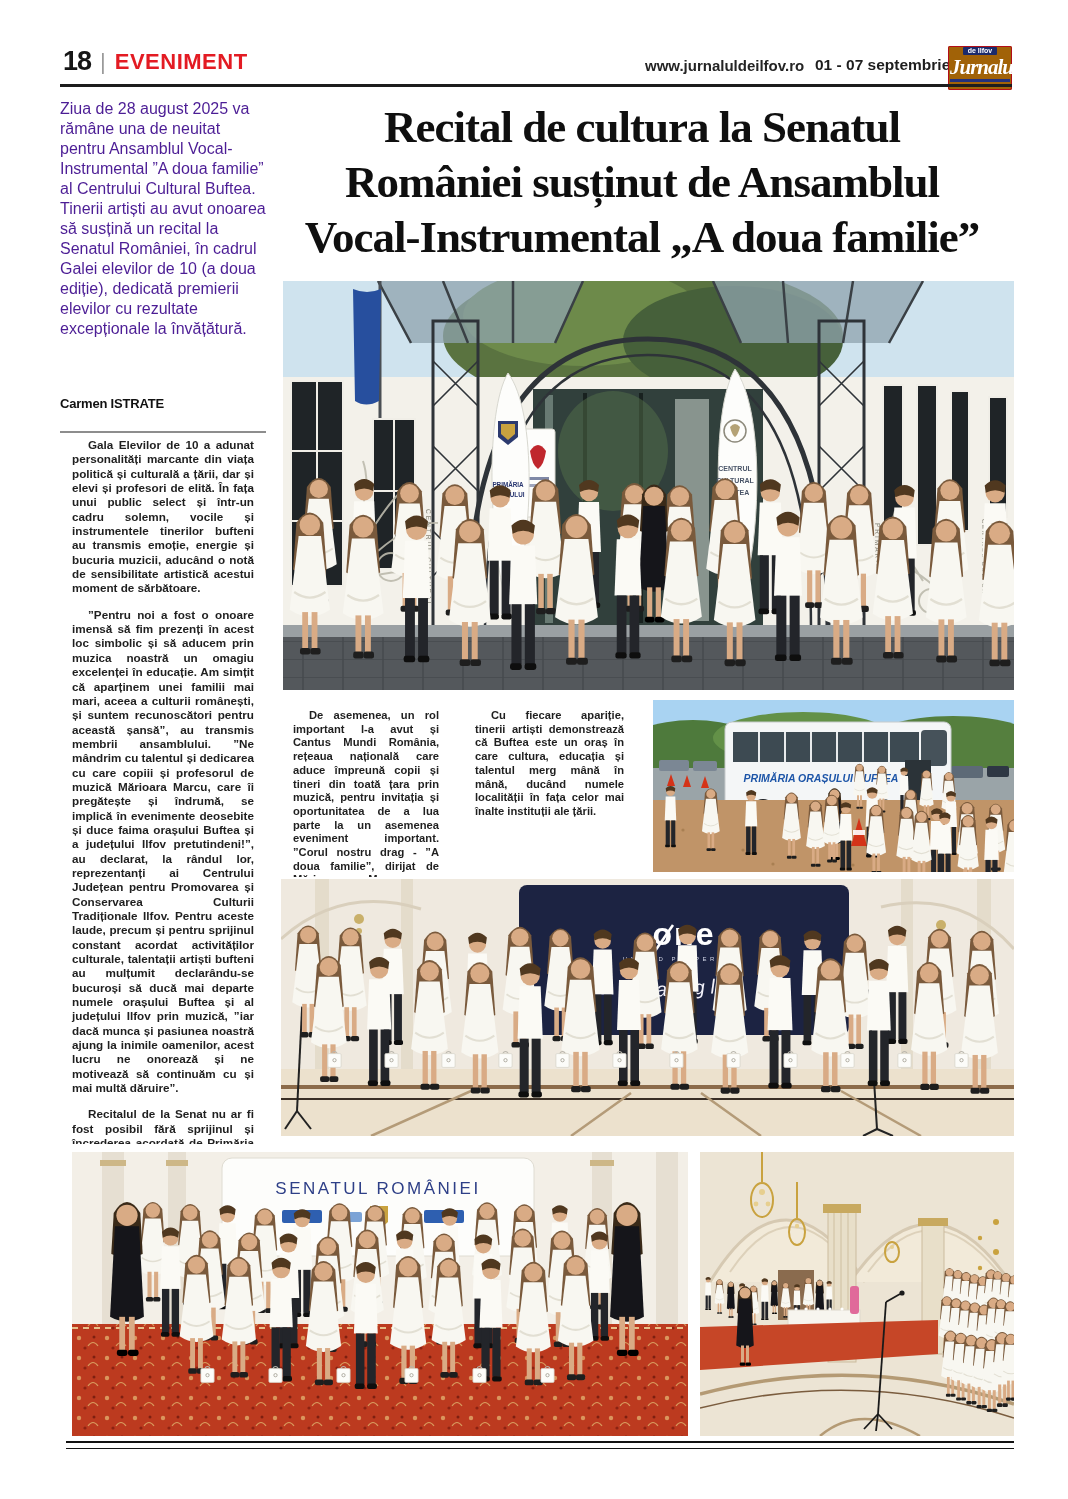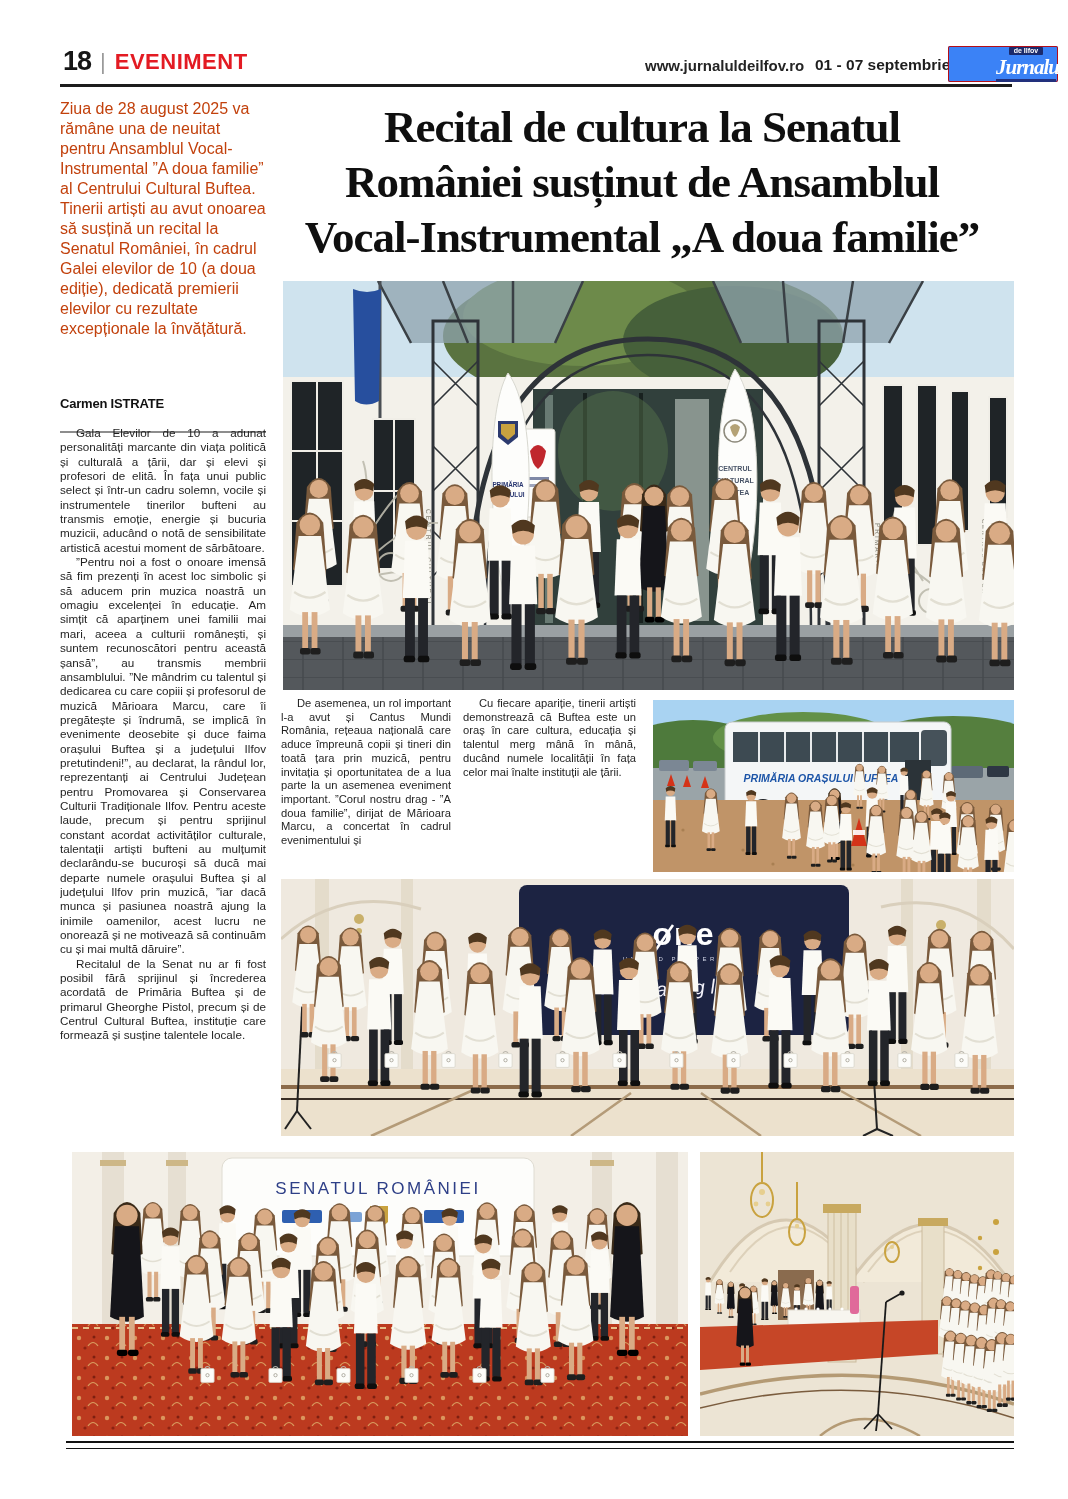--- a/index.html
+++ b/index.html
@@ -8,35 +8,35 @@
 
   
   .masthead{position:absolute;left:60px;top:44px;width:952px;height:40px;}
   .mh-rule{position:absolute;left:60px;top:84px;width:952px;height:3px;background:#1d1d1d;}
   .pgnum{font-size:27px;font-weight:700;color:#161616;letter-spacing:-1px;vertical-align:middle;}
   .mh-bar{font-size:22px;color:#9a9a9a;margin:0 9px;font-weight:400;vertical-align:middle;}
   .section{font-size:22px;font-weight:800;color:#e31b23;letter-spacing:.5px;vertical-align:middle;}
   .mh-left{position:absolute;left:3px;top:2px;}
   .site{position:absolute;left:585px;top:13px;font-size:15px;font-weight:700;color:#242424;}
   .mdate{position:absolute;left:755px;top:12px;font-size:15.5px;font-weight:700;color:#1e1e1e;}
-  .logo{position:absolute;left:888px;top:2px;width:64px;height:36px;background:#3b82f6;
-        border-radius:2px;text-align:center;box-shadow:0 0 0 1px #b30d18 inset;padding-left:46px;}
+  .logo{position:absolute;left:888px;top:2px;width:64px;height:44px;background:#a16207;
+        border-radius:2px;text-align:center;box-shadow:0 0 0 1px #b30d18 inset;}
   .logo-top{display:block;font-size:7px;font-weight:700;color:#ffffff;background:#1b2a6b;
         width:34px;margin:1px auto 0;line-height:8px;border-radius:1px;}
   .logo-main{display:block;font-family:"Liberation Serif",serif;font-style:italic;font-weight:700;
         font-size:21px;color:#ffffff;line-height:24px;letter-spacing:-1px;border-bottom:3px solid #22307c;
         margin:0 2px;}
 
   
   .lede{position:absolute;left:60px;top:99px;width:206px;font-size:16px;line-height:20px;
-        color:#c2410c;}
+        color:#4c1d95;}
   .author{position:absolute;left:60px;top:396px;width:206px;font-size:13px;font-weight:700;
         color:#111;letter-spacing:-.2px;border-bottom:2px solid #8d8d8d;padding-bottom:20px;}
   .bodycol{position:absolute;overflow:hidden;}
-  .bodycol p{margin:0;text-indent:16px;text-align:justify;color:#1f1f1f;}
+  .bodycol p{margin:12px;text-indent:16px;text-align:justify;color:#1f1f1f;font-weight:bold;}
   .col1{left:60px;top:426px;width:206px;height:718px;}
   .col1 p{font-size:11.7px;line-height:14.35px;}
   .col2{left:281px;top:697px;width:170px;height:180px;}
   .col3{left:463px;top:697px;width:173px;height:182px;}
   .col2 p,.col3 p{font-size:11.2px;line-height:13.7px;}
 
   
   .headline{position:absolute;left:268px;top:100px;width:748px;text-align:center;
         font-family:"Liberation Serif",serif;font-weight:700;color:#0f0f0f;
         font-size:45px;line-height:55px;letter-spacing:-1px;}

